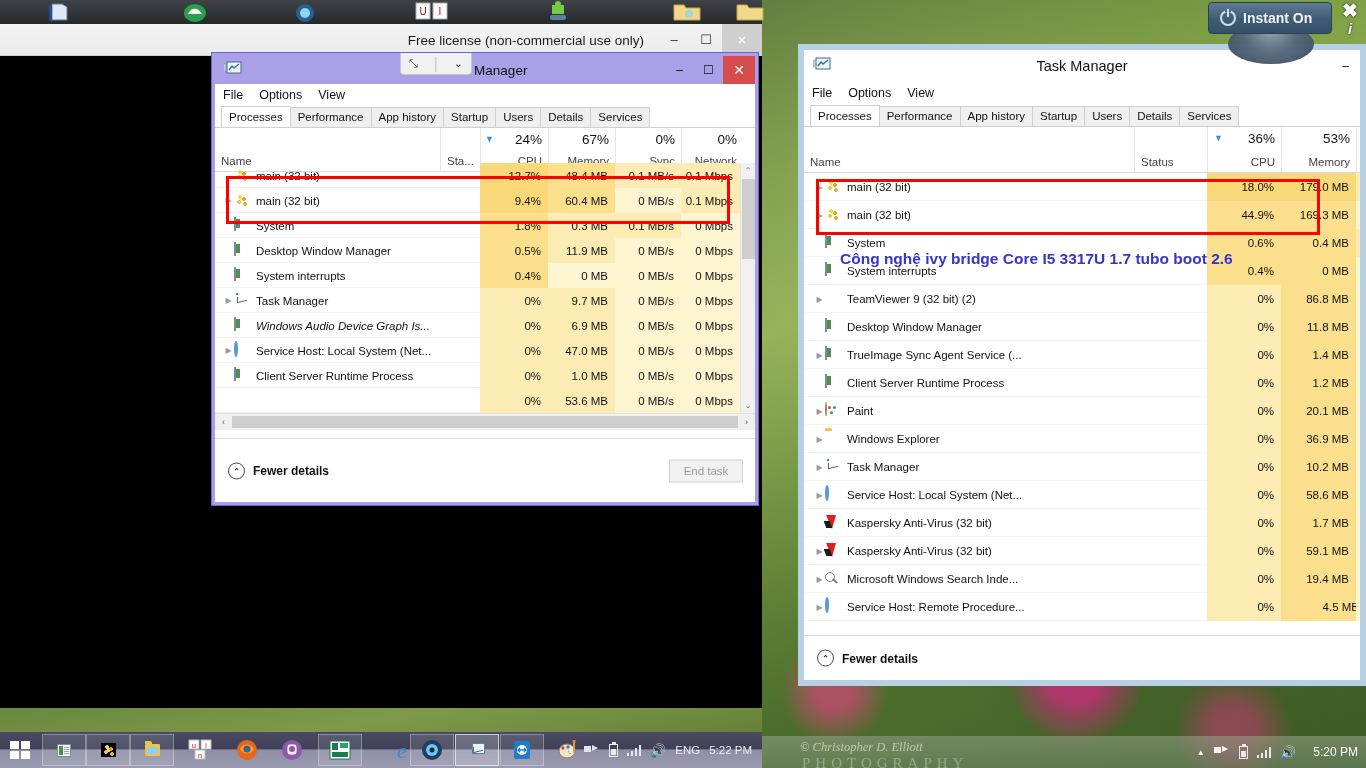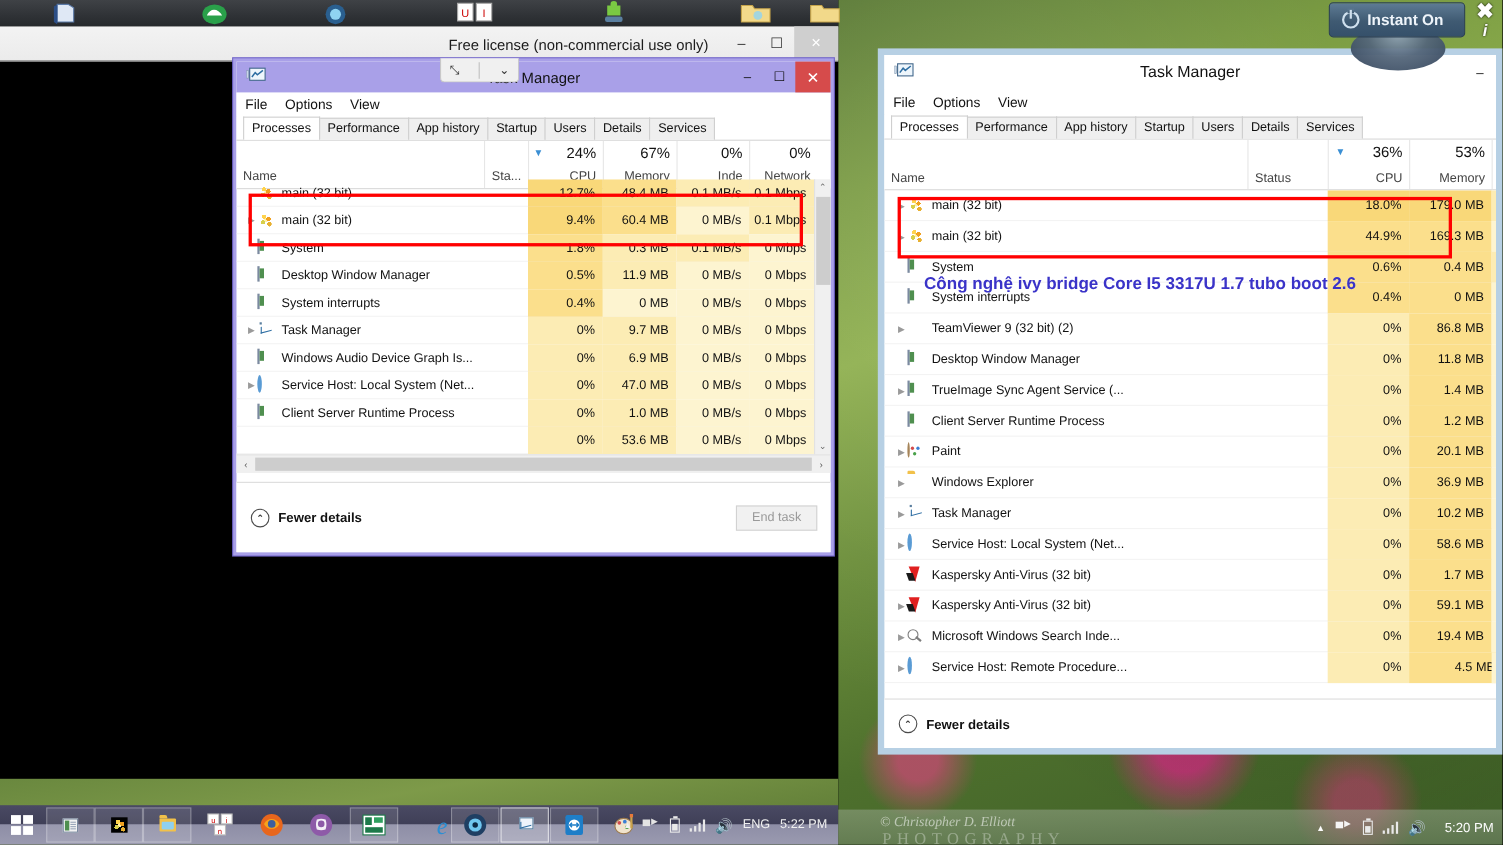--- a/index.html
+++ b/index.html
@@ -357,21 +357,21 @@
           <span class="sortmark" style="left:4px;">▼</span>
           <span class="hdr-pct">24%</span>
           <span class="hdr-lbl">CPU</span>
         </div>
         <div class="hdr-cell" style="left:333px;width:67px;">
           <span class="hdr-pct">67%</span>
           <span class="hdr-lbl">Memory</span>
         </div>
         <div class="hdr-cell" style="left:400px;width:66px;">
           <span class="hdr-pct">0%</span>
-          <span class="hdr-lbl">Inde</span>
+          <span class="hdr-lbl">Sync</span>
         </div>
         <div class="hdr-cell" style="left:466px;width:62px;">
           <span class="hdr-pct">0%</span>
           <span class="hdr-lbl">Network</span>
         </div>
       </div>
 
       <div class="rows" id="rows-left" style="top:107px; height:250px; right:15px;">
           <div class="row" style="height: 25px;">
             <div class="cellname" style="width: 265px; height: 25px; padding-left: 8px;">
@@ -433,21 +433,21 @@
               <span class="exp">▶</span>
               <span class="picon"><span class="ic-tm"></span></span>
               <span>Task Manager</span>
             </div>
             <div class="cellval h1" style="left: 265px; width: 68px; height: 25px;">0%</div>
             <div class="cellval h1" style="left: 333px; width: 67px; height: 25px;">9.7 MB</div>
             <div class="cellval h0" style="left: 400px; width: 66px; height: 25px;">0 MB/s</div>
             <div class="cellval h0" style="left: 466px; width: 59px; height: 25px;">0 Mbps</div>
           </div>
           <div class="row" style="height: 25px;">
-            <div class="cellname" style="width: 240px; height: 25px; padding-left: 8px;">
+            <div class="cellname" style="width: 240px; height: 25px; padding-left: 8px; font-style: italic;">
               <span class="exp"></span>
               <span class="picon"><span class="ic-doc"></span></span>
               <span>Windows Audio Device Graph Is...</span>
             </div>
             <div class="cellval h1" style="left: 265px; width: 68px; height: 25px;">0%</div>
             <div class="cellval h1" style="left: 333px; width: 67px; height: 25px;">6.9 MB</div>
             <div class="cellval h0" style="left: 400px; width: 66px; height: 25px;">0 MB/s</div>
             <div class="cellval h0" style="left: 466px; width: 59px; height: 25px;">0 Mbps</div>
           </div>
           <div class="row" style="height: 25px;">

